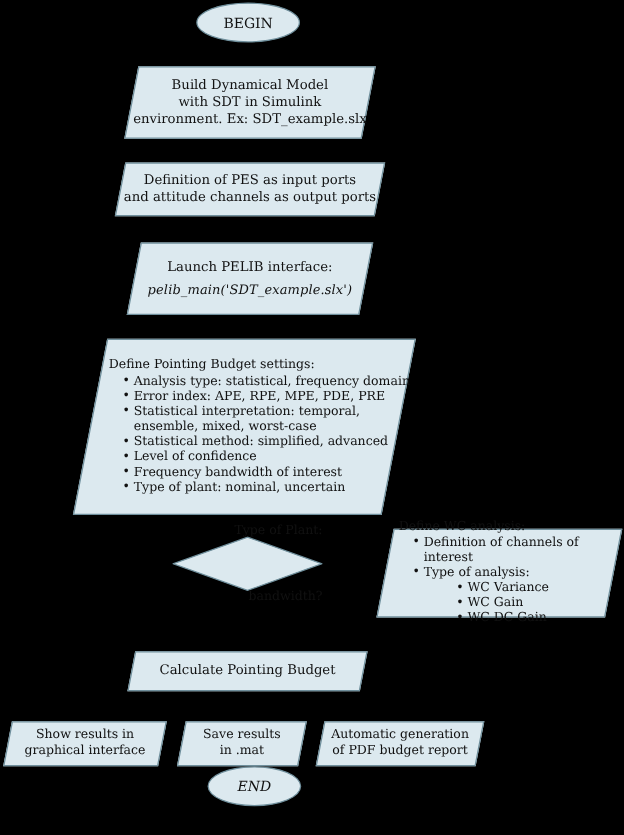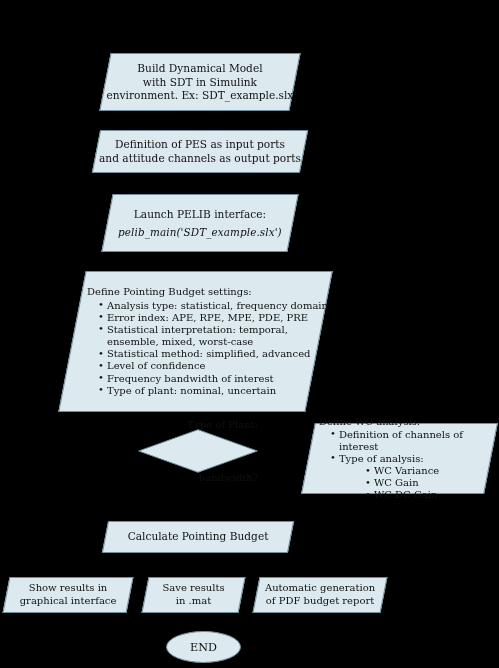--- a/index.html
+++ b/index.html
@@ -115,20 +115,23 @@
   <div class="edge" style="left:198px;top:34px;width:1px;height:19px;"></div>
   <div class="edge" style="left:198px;top:111px;width:1px;height:19px;"></div>
   <div class="edge" style="left:198px;top:173px;width:1px;height:21px;"></div>
   <div class="edge" style="left:198px;top:252px;width:1px;height:19px;"></div>
   <div class="edge" style="left:198px;top:412px;width:1px;height:18px;"></div>
   <div class="edge" style="left:258px;top:451px;width:50px;height:1px;"></div>
   <div class="edge" style="left:198px;top:473px;width:1px;height:48px;"></div>
   <div class="edge" style="left:198px;top:553px;width:1px;height:24px;"></div>
   <div class="edge" style="left:198px;top:613px;width:1px;height:18px;"></div>
 
+  <div class="node ellipse t13" style="left:157px;top:2px;width:83px;height:32px;">
+    <span>BEGIN</span>
+  </div>
 
   <div class="node para t12" style="left:105px;top:53px;width:190px;height:58px;">
     <div class="inner">
       <div>Build Dynamical Model</div>
       <div>with SDT in Simulink</div>
       <div>environment. Ex: SDT_example.slx</div>
     </div>
   </div>
 
   <div class="node para t12" style="left:96px;top:130px;width:208px;height:43px;">
@@ -205,17 +208,17 @@
     </div>
   </div>
 
   <div class="node para t11" style="left:256px;top:577px;width:128px;height:36px;">
     <div class="inner">
       <div>Automatic generation</div>
       <div>of PDF budget report</div>
     </div>
   </div>
 
-  <div class="node ellipse t13" style="left:166px;top:631px;width:75px;height:32px;">
+  <div class="node ellipse t13" style="left:166px;top:613px;width:75px;height:32px;font-style:italic;">
     <span>END</span>
   </div>
 
 </div>
 
 </body></html>

